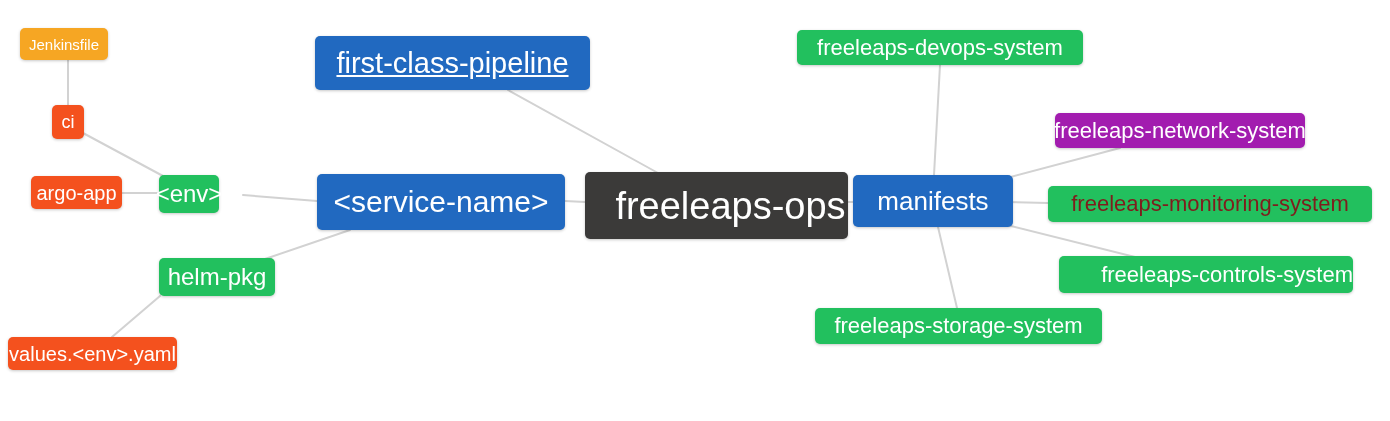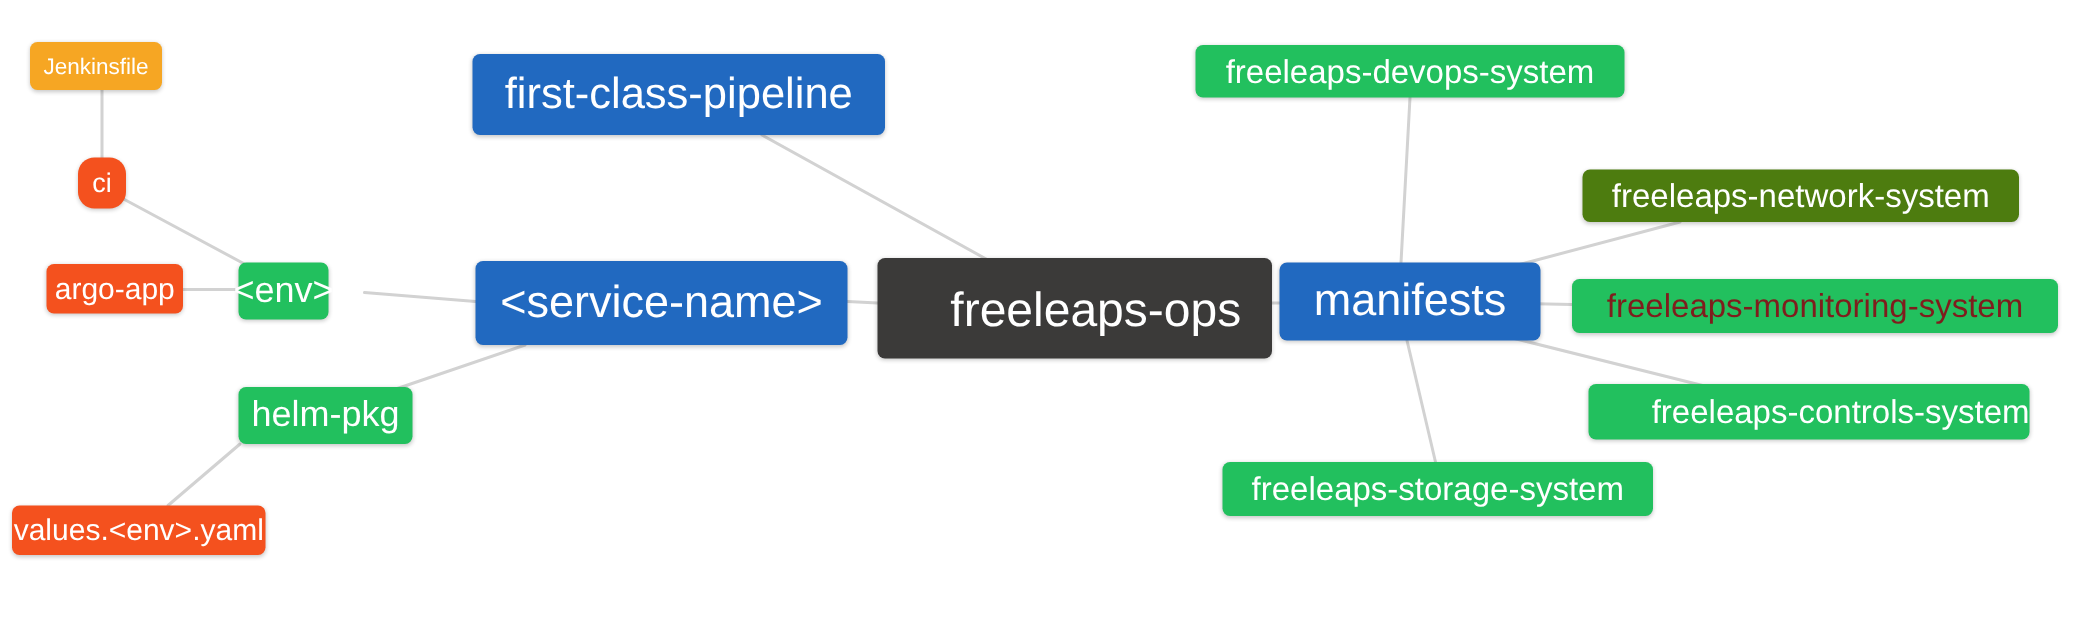--- a/index.html
+++ b/index.html
@@ -54,51 +54,51 @@
       <line x1="934" y1="175" x2="940" y2="65" stroke="#d2d2d2" stroke-width="2" stroke-linecap="round"></line>
       <line x1="1003" y1="179" x2="1120" y2="148" stroke="#d2d2d2" stroke-width="2" stroke-linecap="round"></line>
       <line x1="1005" y1="202" x2="1048" y2="203" stroke="#d2d2d2" stroke-width="2" stroke-linecap="round"></line>
       <line x1="1003" y1="224" x2="1135" y2="257" stroke="#d2d2d2" stroke-width="2" stroke-linecap="round"></line>
       <line x1="938" y1="227" x2="957" y2="308" stroke="#d2d2d2" stroke-width="2" stroke-linecap="round"></line>
     </svg>
   <div id="nodes">
       <div class="node" style="left: 20px; top: 28px; width: 88px; height: 32px; font-size: 15px; background: rgb(246, 166, 35); color: rgb(255, 255, 255);">
         <span>Jenkinsfile</span>
       </div>
-      <div class="node" style="left: 52px; top: 105px; width: 32px; height: 34px; font-size: 18px; background: rgb(244, 81, 30); color: rgb(255, 255, 255); border-radius: 11px;">
+      <div class="node" style="left: 52px; top: 105px; width: 32px; height: 34px; font-size: 18px; background: rgb(244, 81, 30); color: rgb(255, 255, 255);">
         <span>ci</span>
       </div>
       <div class="node" style="left: 31px; top: 176px; width: 91px; height: 33px; font-size: 20px; background: rgb(244, 81, 30); color: rgb(255, 255, 255);">
         <span>argo-app</span>
       </div>
       <div class="node" style="left: 159px; top: 175px; width: 60px; height: 38px; font-size: 24px; background: rgb(34, 192, 94); color: rgb(255, 255, 255);">
         <span>&lt;env&gt;</span>
       </div>
       <div class="node" style="left: 147px; top: 258px; width: 116px; height: 38px; font-size: 24px; background: rgb(34, 192, 94); color: rgb(255, 255, 255); margin-left: 12px;">
         <span>helm-pkg</span>
       </div>
       <div class="node" style="left: 8px; top: 337px; width: 169px; height: 33px; font-size: 20px; background: rgb(244, 81, 30); color: rgb(255, 255, 255);">
         <span>values.&lt;env&gt;.yaml</span>
       </div>
-      <div class="node" style="left: 315px; top: 36px; width: 275px; height: 54px; font-size: 29px; background: rgb(33, 105, 192); color: rgb(255, 255, 255);">
+      <div class="node" style="left: 315px; top: 36px; width: 275px; height: 54px; font-size: 29px; background: rgb(33, 105, 192); color: rgb(255, 255, 255); text-decoration: underline;">
         <span>first-class-pipeline</span>
       </div>
       <div class="node" style="left: 317px; top: 174px; width: 248px; height: 56px; font-size: 30px; background: rgb(33, 105, 192); color: rgb(255, 255, 255);">
         <span>&lt;service-name&gt;</span>
       </div>
-      <div class="node" style="left: 585px; top: 172px; width: 263px; height: 67px; font-size: 32px; background: rgb(59, 58, 57); color: rgb(255, 255, 255); padding-left: 28px;">
+      <div class="node" style="left: 585px; top: 172px; width: 263px; height: 67px; font-size: 38px; background: rgb(59, 58, 57); color: rgb(255, 255, 255); padding-left: 28px;">
         <span>freeleaps-ops</span>
       </div>
-      <div class="node" style="left: 853px; top: 175px; width: 174px; height: 52px; font-size: 30px; background: rgb(33, 105, 192); color: rgb(255, 255, 255);">
+      <div class="node" style="left: 853px; top: 175px; width: 160px; height: 52px; font-size: 26px; background: rgb(33, 105, 192); color: rgb(255, 255, 255);">
         <span>manifests</span>
       </div>
       <div class="node" style="left: 797px; top: 30px; width: 286px; height: 35px; font-size: 22px; background: rgb(34, 192, 94); color: rgb(255, 255, 255);">
         <span>freeleaps-devops-system</span>
       </div>
-      <div class="node" style="left: 1055px; top: 113px; width: 291px; height: 35px; font-size: 22px; background: #4d7c0f; color: rgb(255, 255, 255);">
+      <div class="node" style="left: 1055px; top: 113px; width: 250px; height: 35px; font-size: 22px; background: #a21caf; color: rgb(255, 255, 255);">
         <span>freeleaps-network-system</span>
       </div>
       <div class="node" style="left: 1048px; top: 186px; width: 324px; height: 36px; font-size: 22px; background: rgb(34, 192, 94); color: #7f1d1d;">
         <span>freeleaps-monitoring-system</span>
       </div>
       <div class="node" style="left: 1059px; top: 256px; width: 294px; height: 37px; font-size: 22px; background: rgb(34, 192, 94); color: rgb(255, 255, 255); justify-content: flex-end;">
         <span>freeleaps-controls-system</span>
       </div>
       <div class="node" style="left: 815px; top: 308px; width: 287px; height: 36px; font-size: 22px; background: rgb(34, 192, 94); color: rgb(255, 255, 255);">
         <span>freeleaps-storage-system</span>

